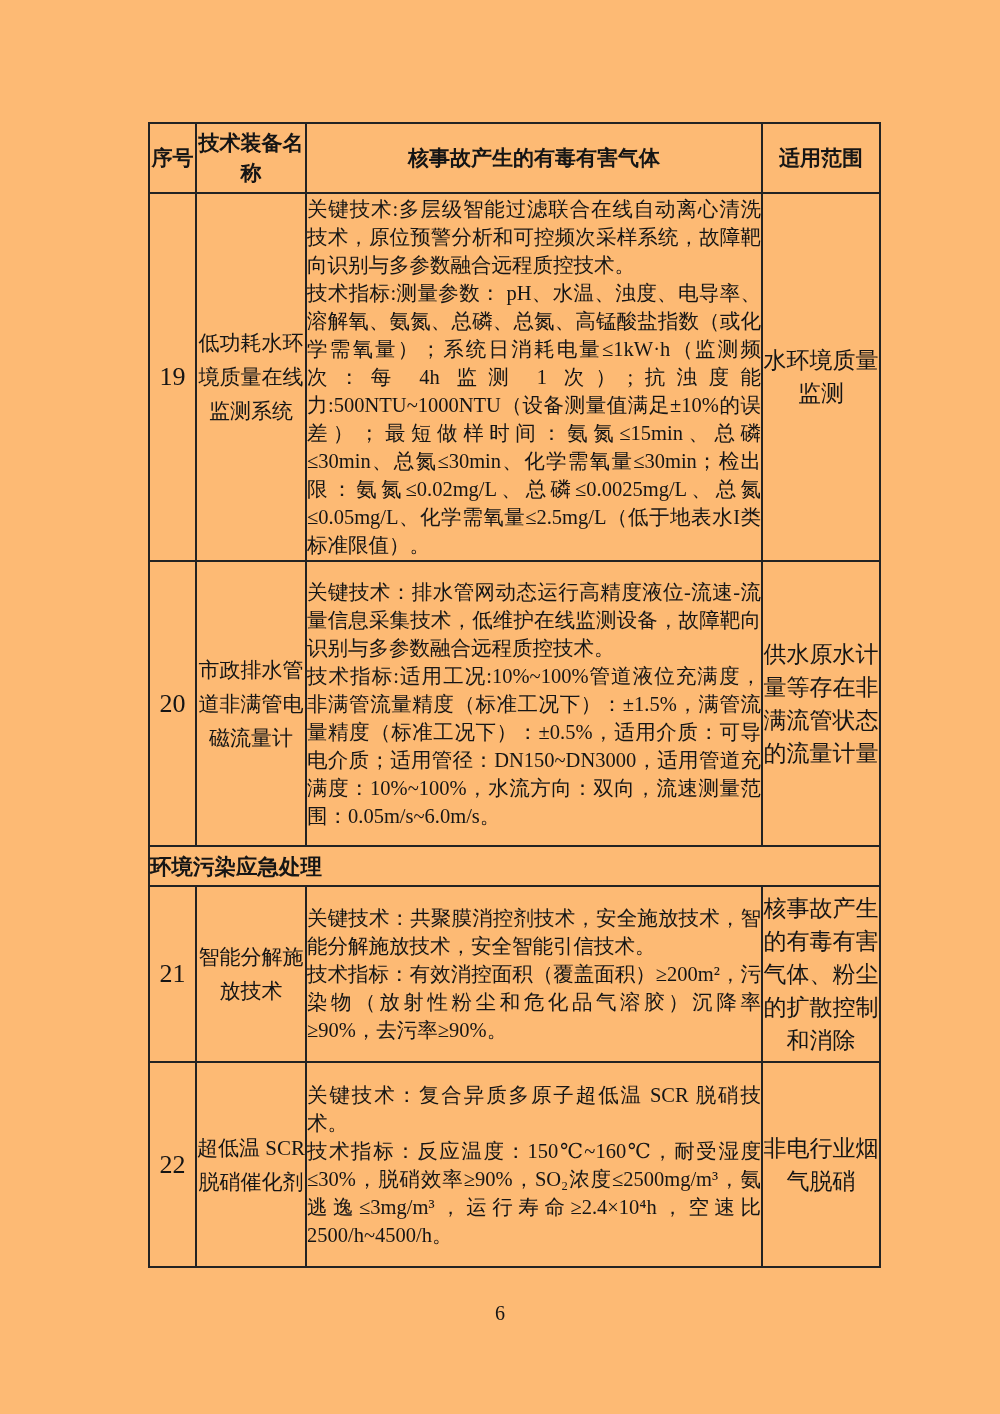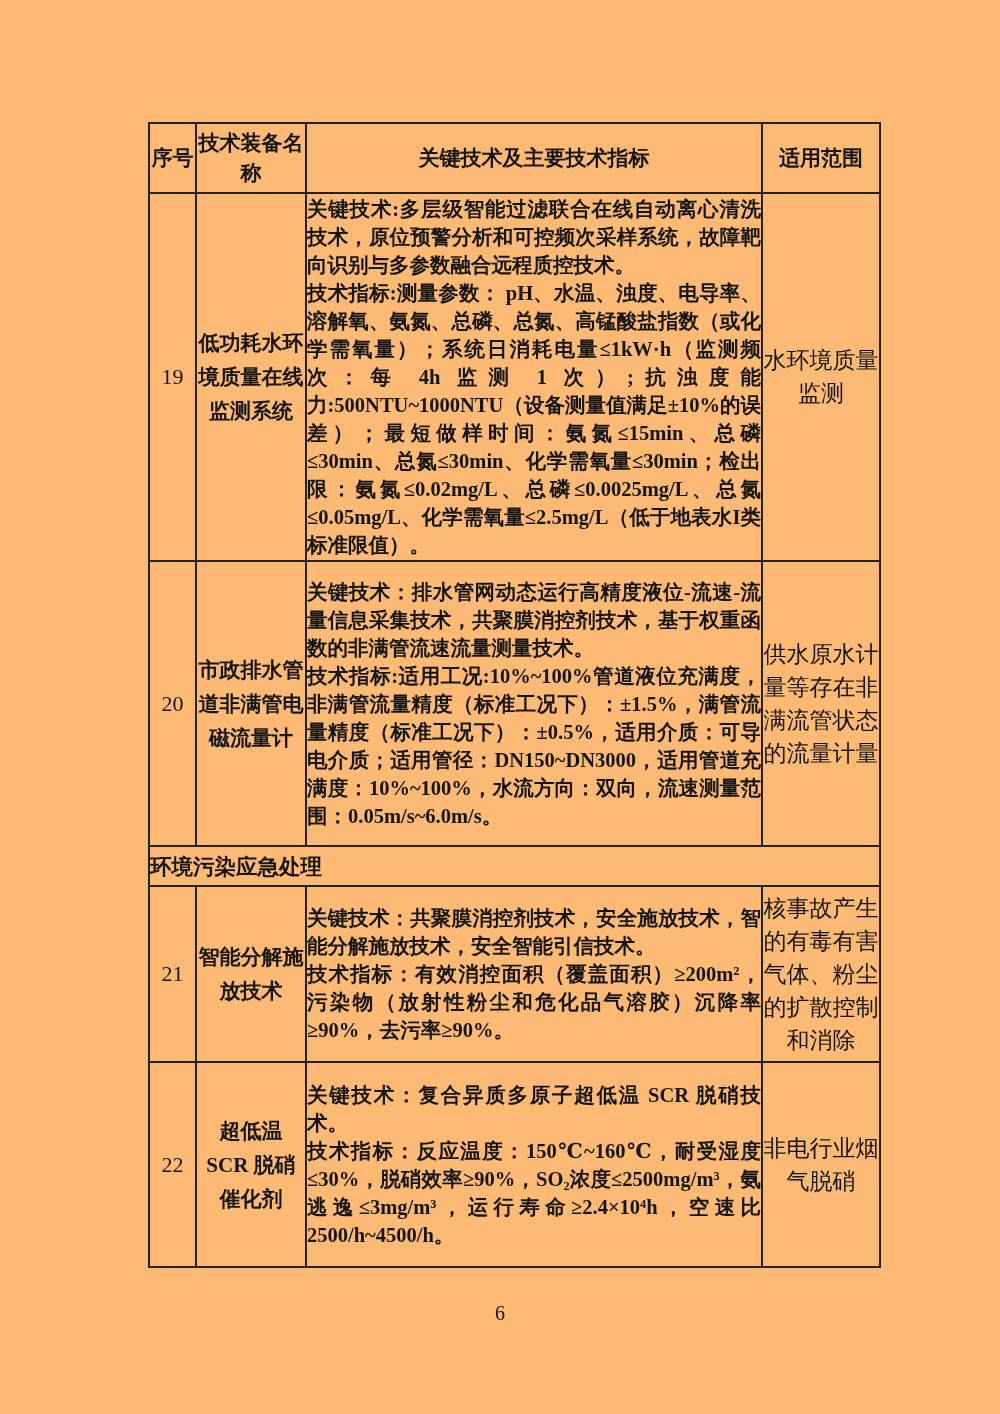--- a/index.html
+++ b/index.html
@@ -39,36 +39,35 @@
   .th-cell {
     font-family: "Liberation Sans", "DejaVu Sans", sans-serif;
     font-weight: bold;
     font-size: 21px;
     text-align: center;
     line-height: 30px;
     padding: 4px 2px;
   }
   .cell-no {
     text-align: center;
-    font-size: 22px;
+    font-size: 26px;
   }
   .cell-name {
     text-align: center;
     font-size: 21px;
     line-height: 34px;
     padding: 4px 7px;
-    font-weight: bold;
   }
   .cell-tech {
     font-size: 20.5px;
     line-height: 28px;
     padding: 12px 10px 12px 11px;
     text-align: justify;
   }
-  .cell-tech p { margin: 0; font-weight: bold; }
+  .cell-tech p { margin: 0; }
   .cell-scope {
     text-align: center;
     font-size: 23px;
     line-height: 33px;
     padding: 4px 5px;
   }
   .section-cell {
     font-family: "Liberation Sans", "DejaVu Sans", sans-serif;
     font-weight: bold;
     font-size: 21.5px;
@@ -95,39 +94,39 @@
       <col class="col-no">
         <col class="col-name">
         <col class="col-tech">
         <col class="col-scope">
     </colgroup>
 
     <tbody>
         <tr style="height:70px;">
       <td class="th-cell">序号</td>
       <td class="th-cell">技术装备名称</td>
-      <td class="th-cell">关键技术及主要技术指标</td>
+      <td class="th-cell">核事故产生的有毒有害气体</td>
       <td class="th-cell">适用范围</td>
     </tr>
 
     <tr style="height:368px;">
       <td class="cell-no">19</td>
       <td class="cell-name">低功耗水环境质量在线监测系统</td>
       <td class="cell-tech">
         <p>关键技术:多层级智能过滤联合在线自动离心清洗技术，原位预警分析和可控频次采样系统，故障靶向识别与多参数融合远程质控技术。</p>
         <p>技术指标:测量参数： pH、水温、浊度、电导率、溶解氧、氨氮、总磷、总氮、高锰酸盐指数（或化学需氧量）；系统日消耗电量≤1kW·h（监测频次：每 4h 监测 1 次）;抗浊度能力:500NTU~1000NTU（设备测量值满足±10%的误差）；最短做样时间：氨氮≤15min、总磷≤30min、总氮≤30min、化学需氧量≤30min；检出限：氨氮≤0.02mg/L、总磷≤0.0025mg/L、总氮≤0.05mg/L、化学需氧量≤2.5mg/L（低于地表水I类标准限值）。</p>
       </td>
       <td class="cell-scope">水环境质量监测</td>
     </tr>
 
     <tr style="height:285px;">
       <td class="cell-no">20</td>
       <td class="cell-name">市政排水管道非满管电磁流量计</td>
       <td class="cell-tech">
-        <p>关键技术：排水管网动态运行高精度液位-流速-流量信息采集技术，共聚膜消控剂技术，基于权重函数的非满管流速流量测量技术。</p>
+        <p>关键技术：排水管网动态运行高精度液位-流速-流量信息采集技术，低维护在线监测设备，故障靶向识别与多参数融合远程质控技术。</p>
         <p>技术指标:适用工况:10%~100%管道液位充满度，非满管流量精度（标准工况下）：±1.5%，满管流量精度（标准工况下）：±0.5%，适用介质：可导电介质；适用管径：DN150~DN3000，适用管道充满度：10%~100%，水流方向：双向，流速测量范围：0.05m/s~6.0m/s。</p>
       </td>
       <td class="cell-scope">供水原水计量等存在非满流管状态的流量计量</td>
     </tr>
 
     <tr>
       <td class="section-cell" colspan="4">环境污染应急处理</td>
     </tr>
 
     <tr style="height:176px;">

